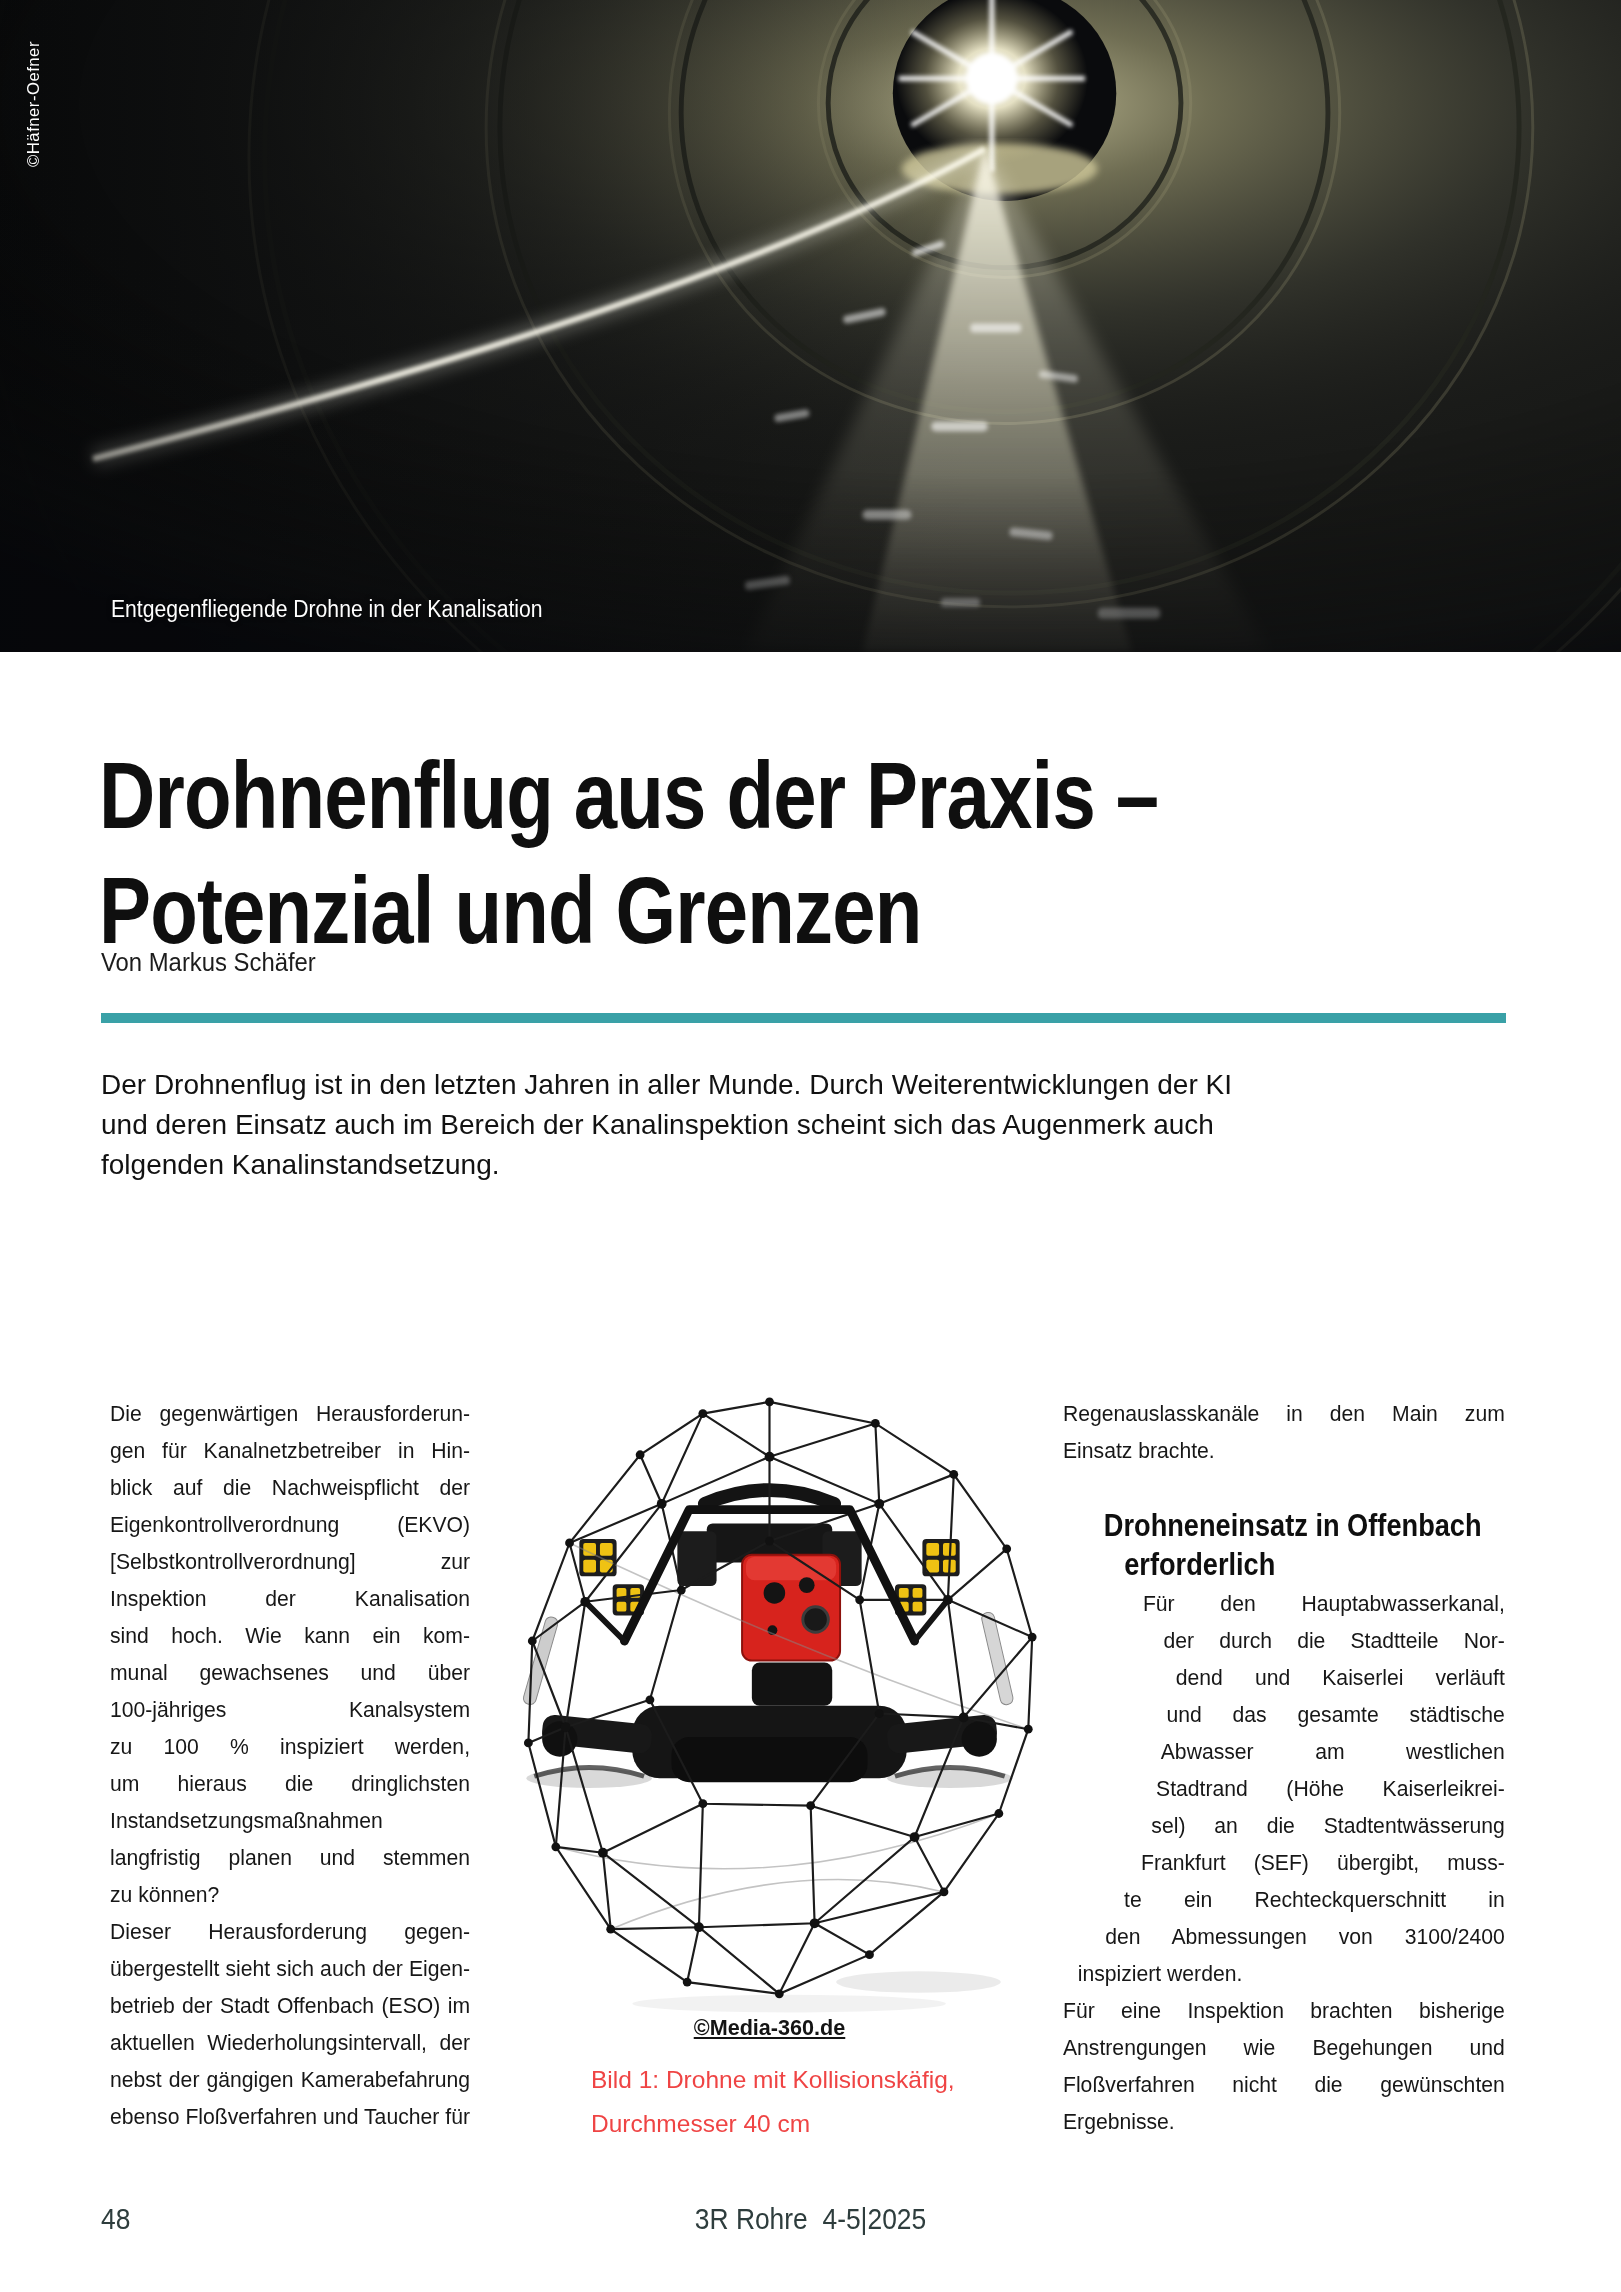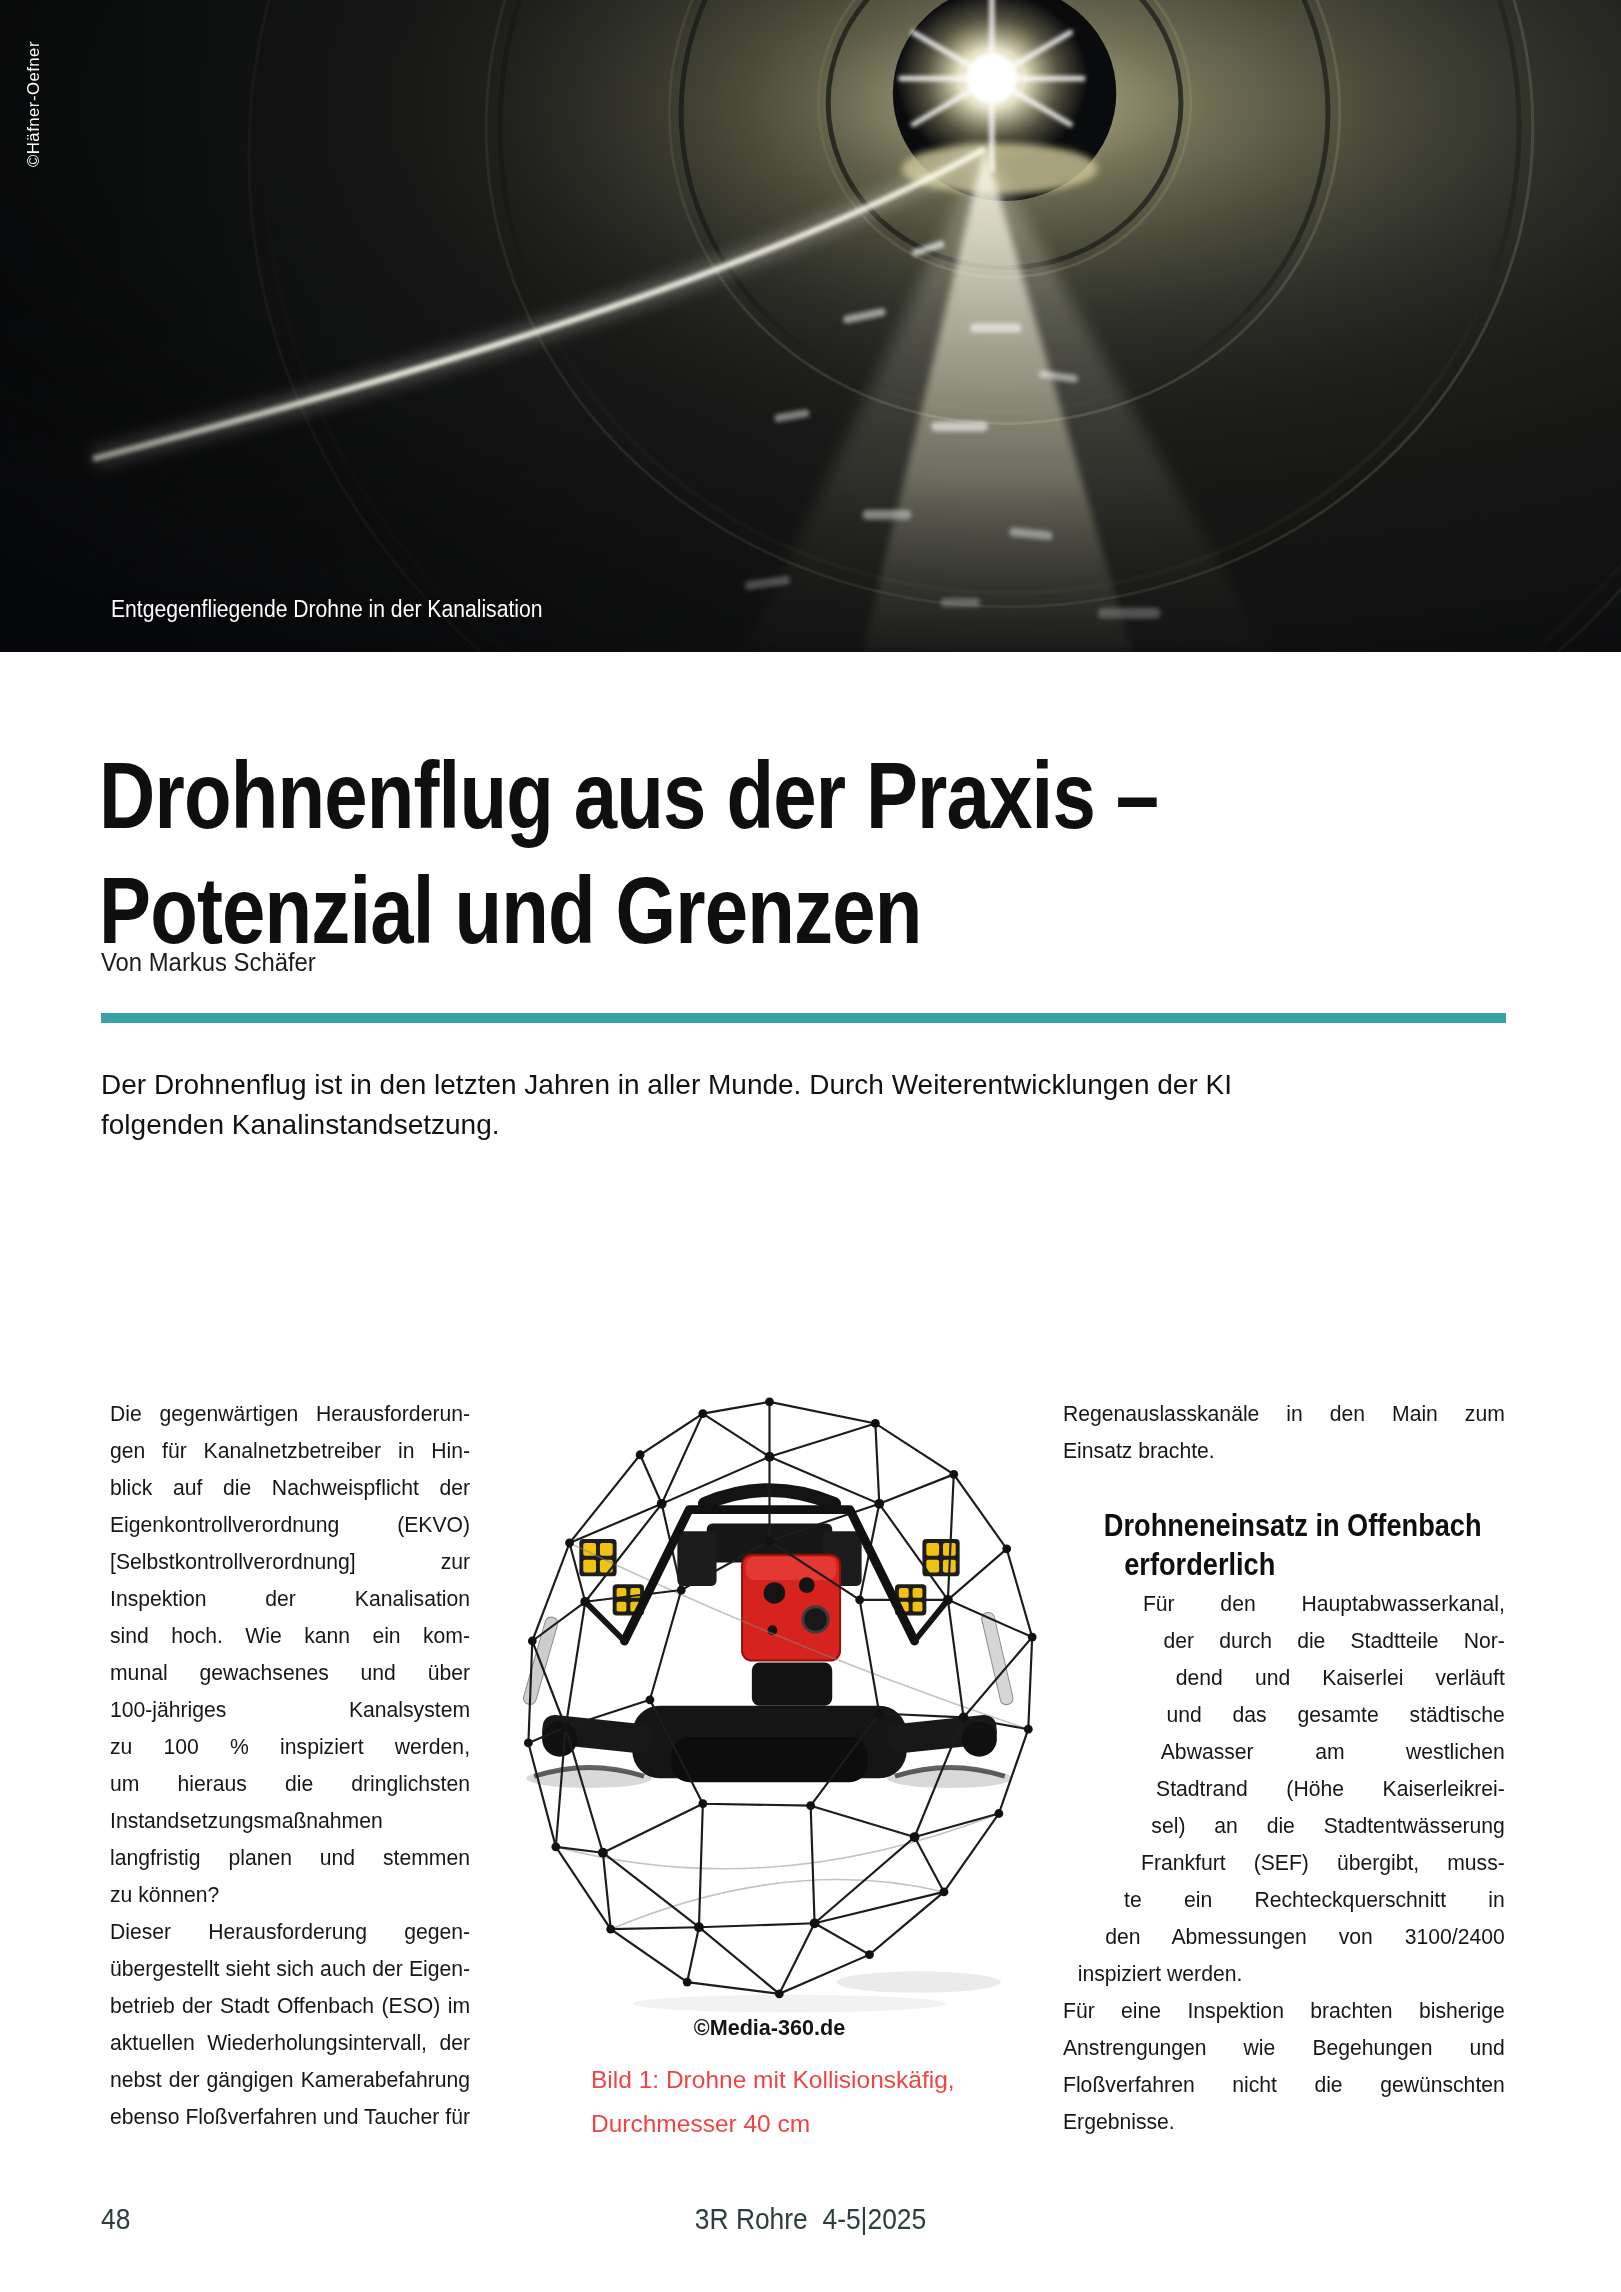--- a/index.html
+++ b/index.html
@@ -27,21 +27,21 @@
   .col-right-top{left:1063px;top:1395px;width:470px;}
   .col-right-rest{left:1063px;top:1585px;width:470px;}
   .col-heading{position:absolute;left:1063px;top:1506px;width:529px;font-size:32px;line-height:39px;
         font-weight:bold;color:#0f0f0f;transform:scaleX(.85);transform-origin:0 0;}
   .para{margin:0;padding:0;}
   .tline{text-align:justify;text-align-last:justify;white-space:nowrap0;}
   .tline.rag{text-align-last:left;}
   
   .drone-fig{position:absolute;left:495px;top:1394px;width:549px;height:642px;}
   .img-credit{position:absolute;left:495px;top:2015px;width:549px;text-align:center;font-size:21.6px;
-        font-weight:bold;color:#141414;text-shadow:0 0 4.9px #fff,0 0 2.9px #fff,0 0 2px #fff;}
+        font-weight:bold;color:#141414;text-shadow:0 0 4.9px #fff,0 0 2.9px #fff,0 0 2px #fff;text-decoration:underline;}
   .fig-caption{position:absolute;left:591px;top:2058px;font-size:24.5px;line-height:44px;color:#ef4444;
         white-space:pre-line;}
   
   .footer-page{position:absolute;left:101px;top:2202px;font-size:30px;color:#2E3D3D;
         transform:scaleX(.88);transform-origin:0 0;}
   .footer-journal{position:absolute;left:0;top:2202px;width:1621px;text-align:center;font-size:30px;
         color:#2E3D3D;transform:scaleX(.88);transform-origin:50% 0;white-space:pre;}
 </style>
 </head>
 <body>
@@ -149,20 +149,21 @@
   </div>
 
   <h1 class="title">Drohnenflug aus der Praxis –
 Potenzial und Grenzen</h1>
   <div class="byline">Von Markus Schäfer</div>
   <div class="rule" style="background-color: rgb(58, 161, 167);"></div>
 
   <div class="intro">
       <div class="para">
         <div class="tline rag">Der Drohnenflug ist in den letzten Jahren in aller Munde. Durch Weiterentwicklungen der KI</div>
+        <div class="tline rag">und deren Einsatz auch im Bereich der Kanalinspektion scheint sich das Augenmerk auch</div>
         <div class="tline rag">folgenden Kanalinstandsetzung.</div>
       </div>
     </div>
 
   <div class="bodycol col-left">
       <div class="para">
         <div class="tline">Die gegenwärtigen Herausforderun-</div>
         <div class="tline">gen für Kanalnetzbetreiber in Hin-</div>
         <div class="tline">blick auf die Nachweispflicht der</div>
         <div class="tline">Eigenkontrollverordnung (EKVO)</div>

